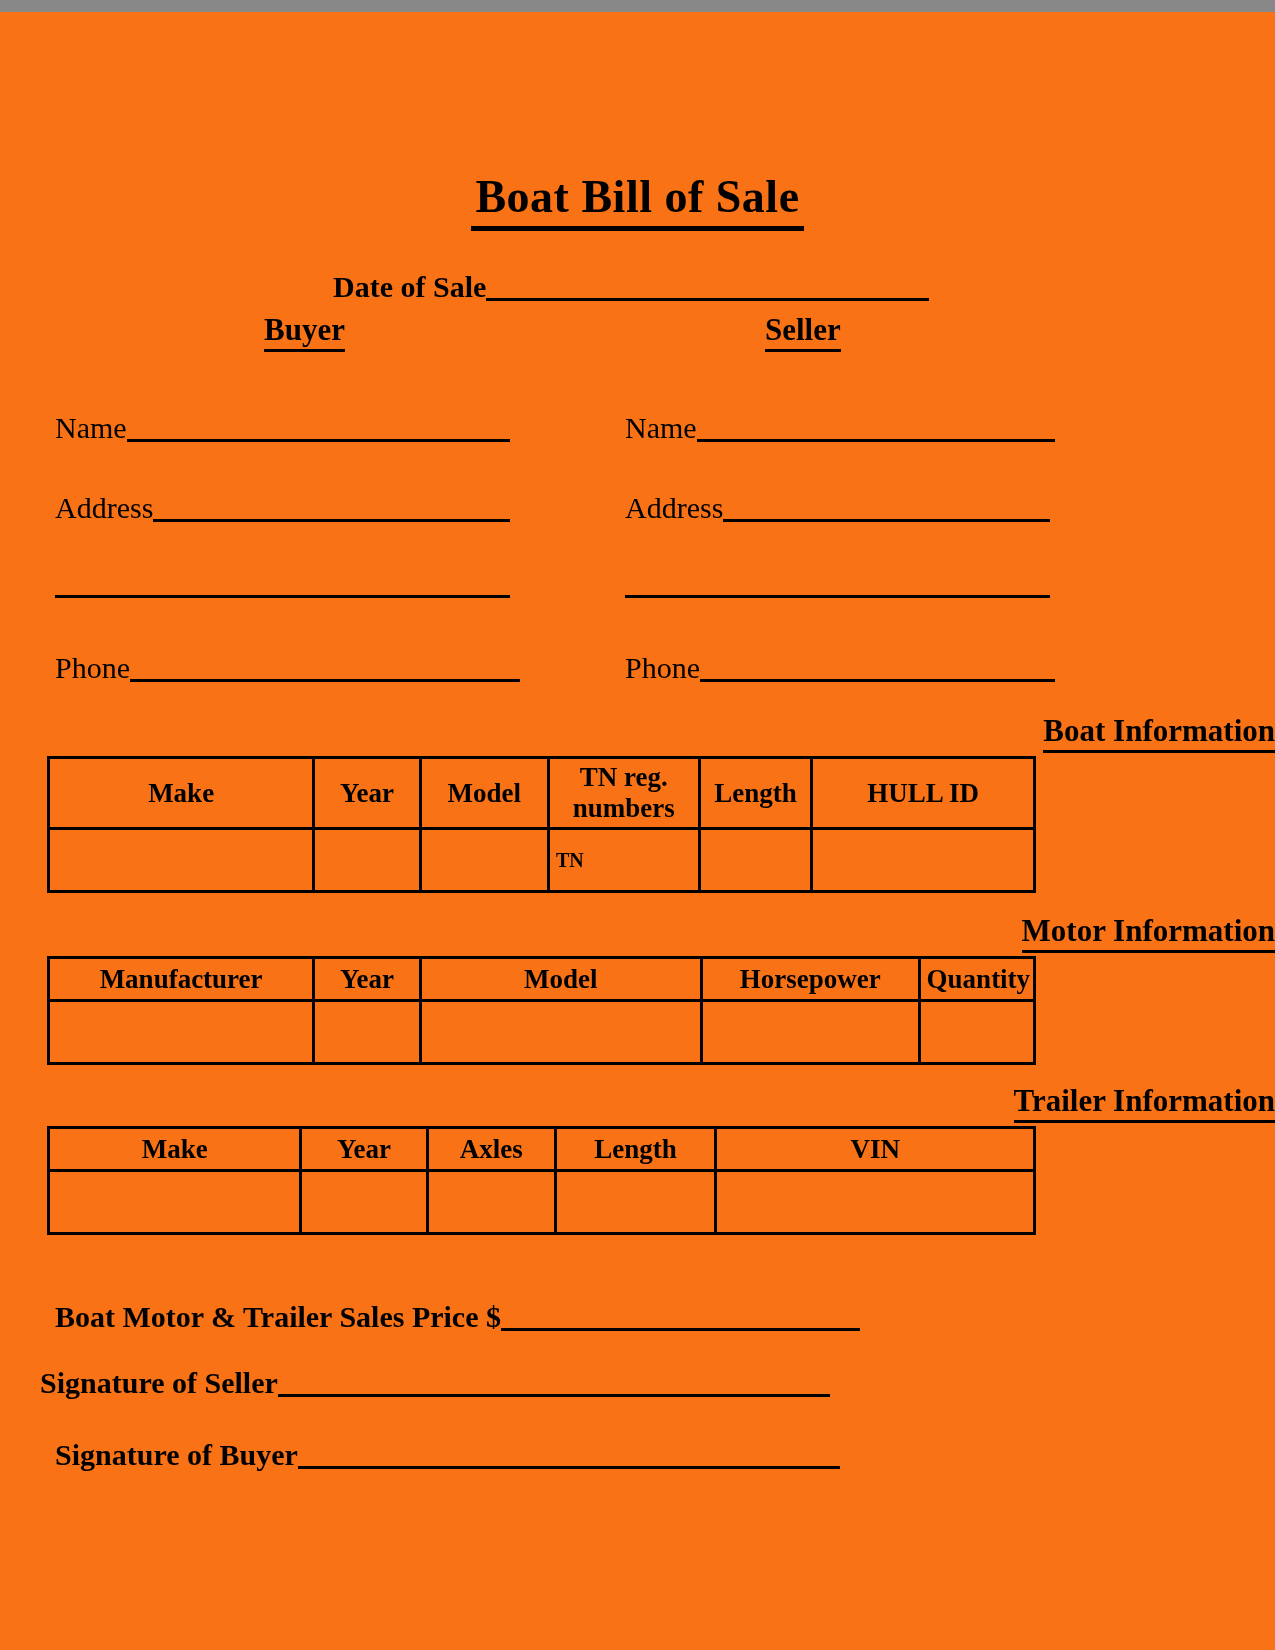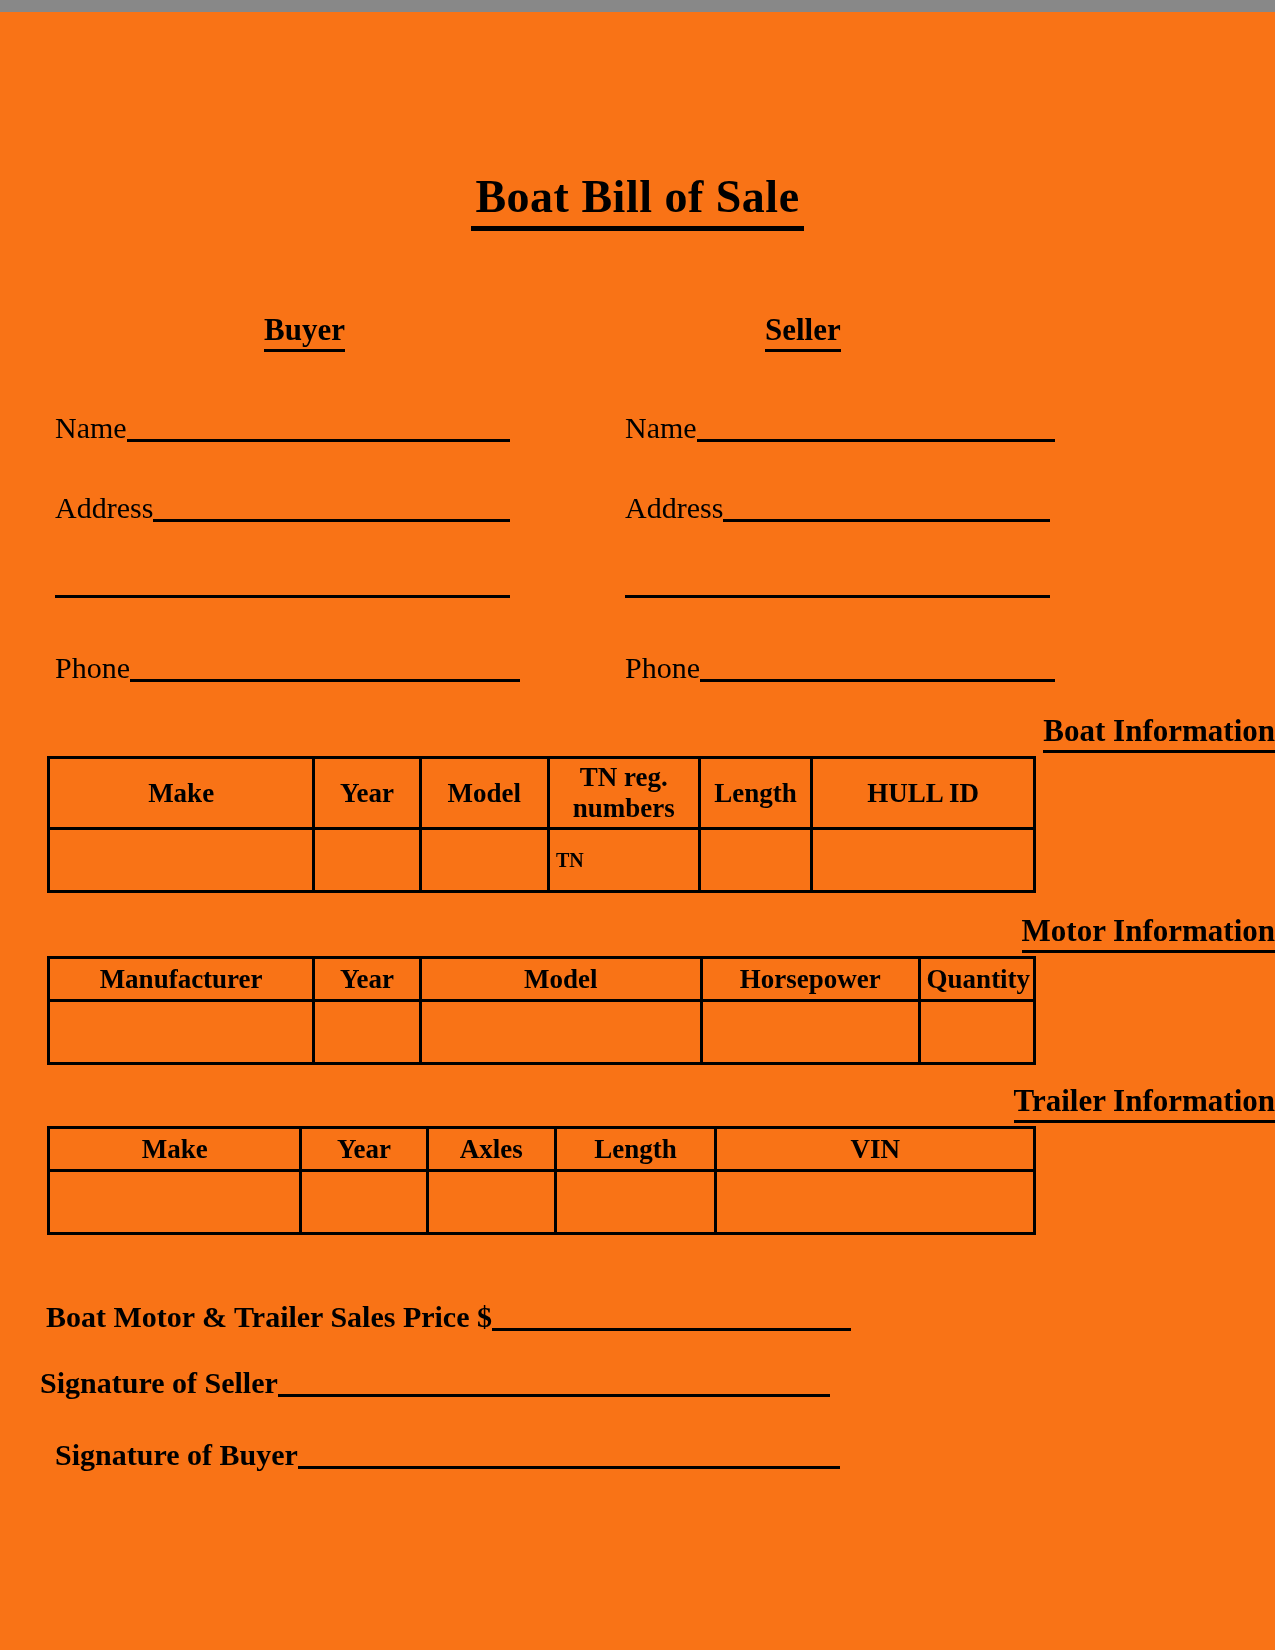--- a/index.html
+++ b/index.html
@@ -72,20 +72,24 @@
 </style>
 </head>
 <body>
 
 <div id="page">
 
   <div class="abs doc-title">
     <span class="u">Boat Bill of Sale</span>
   </div>
 
+  <div class="abs fill-row b30" style="left:333px; top:256px; width:596px;">
+    <span class="lbl">Date of Sale</span>
+    <span class="fill-line"></span>
+  </div>
 
   <div class="abs party-header" style="left:264px; top:300px;text-align:center;">
     <span class="u">Buyer</span>
   </div>
   <div class="abs party-header" style="left:765px; top:300px;">
     <span class="u">Seller</span>
   </div>
 
   <div class="abs fill-row f30" style="left:55px; top:397px; width:455px;">
     <span class="lbl">Name</span>
@@ -204,21 +208,21 @@
       <tr>
         <td class="data-td"></td>
         <td class="data-td"></td>
         <td class="data-td"></td>
         <td class="data-td"></td>
         <td class="data-td"></td>
       </tr>
     </tbody>
   </table>
 
-  <div class="abs fill-row b30" style="left:46px; top:1286px; width:805px;">
+  <div class="abs fill-row b30" style="left:55px; top:1286px; width:805px;">
     <span class="lbl">Boat Motor &amp; Trailer Sales Price $</span>
     <span class="fill-line"></span>
   </div>
 
   <div class="abs fill-row b30" style="left:40px; top:1352px; width:790px;font-family:Liberation Serif, serif;">
     <span class="lbl">Signature of Seller</span>
     <span class="fill-line"></span>
   </div>
 
   <div class="abs fill-row b30" style="left:55px; top:1424px; width:785px;">

